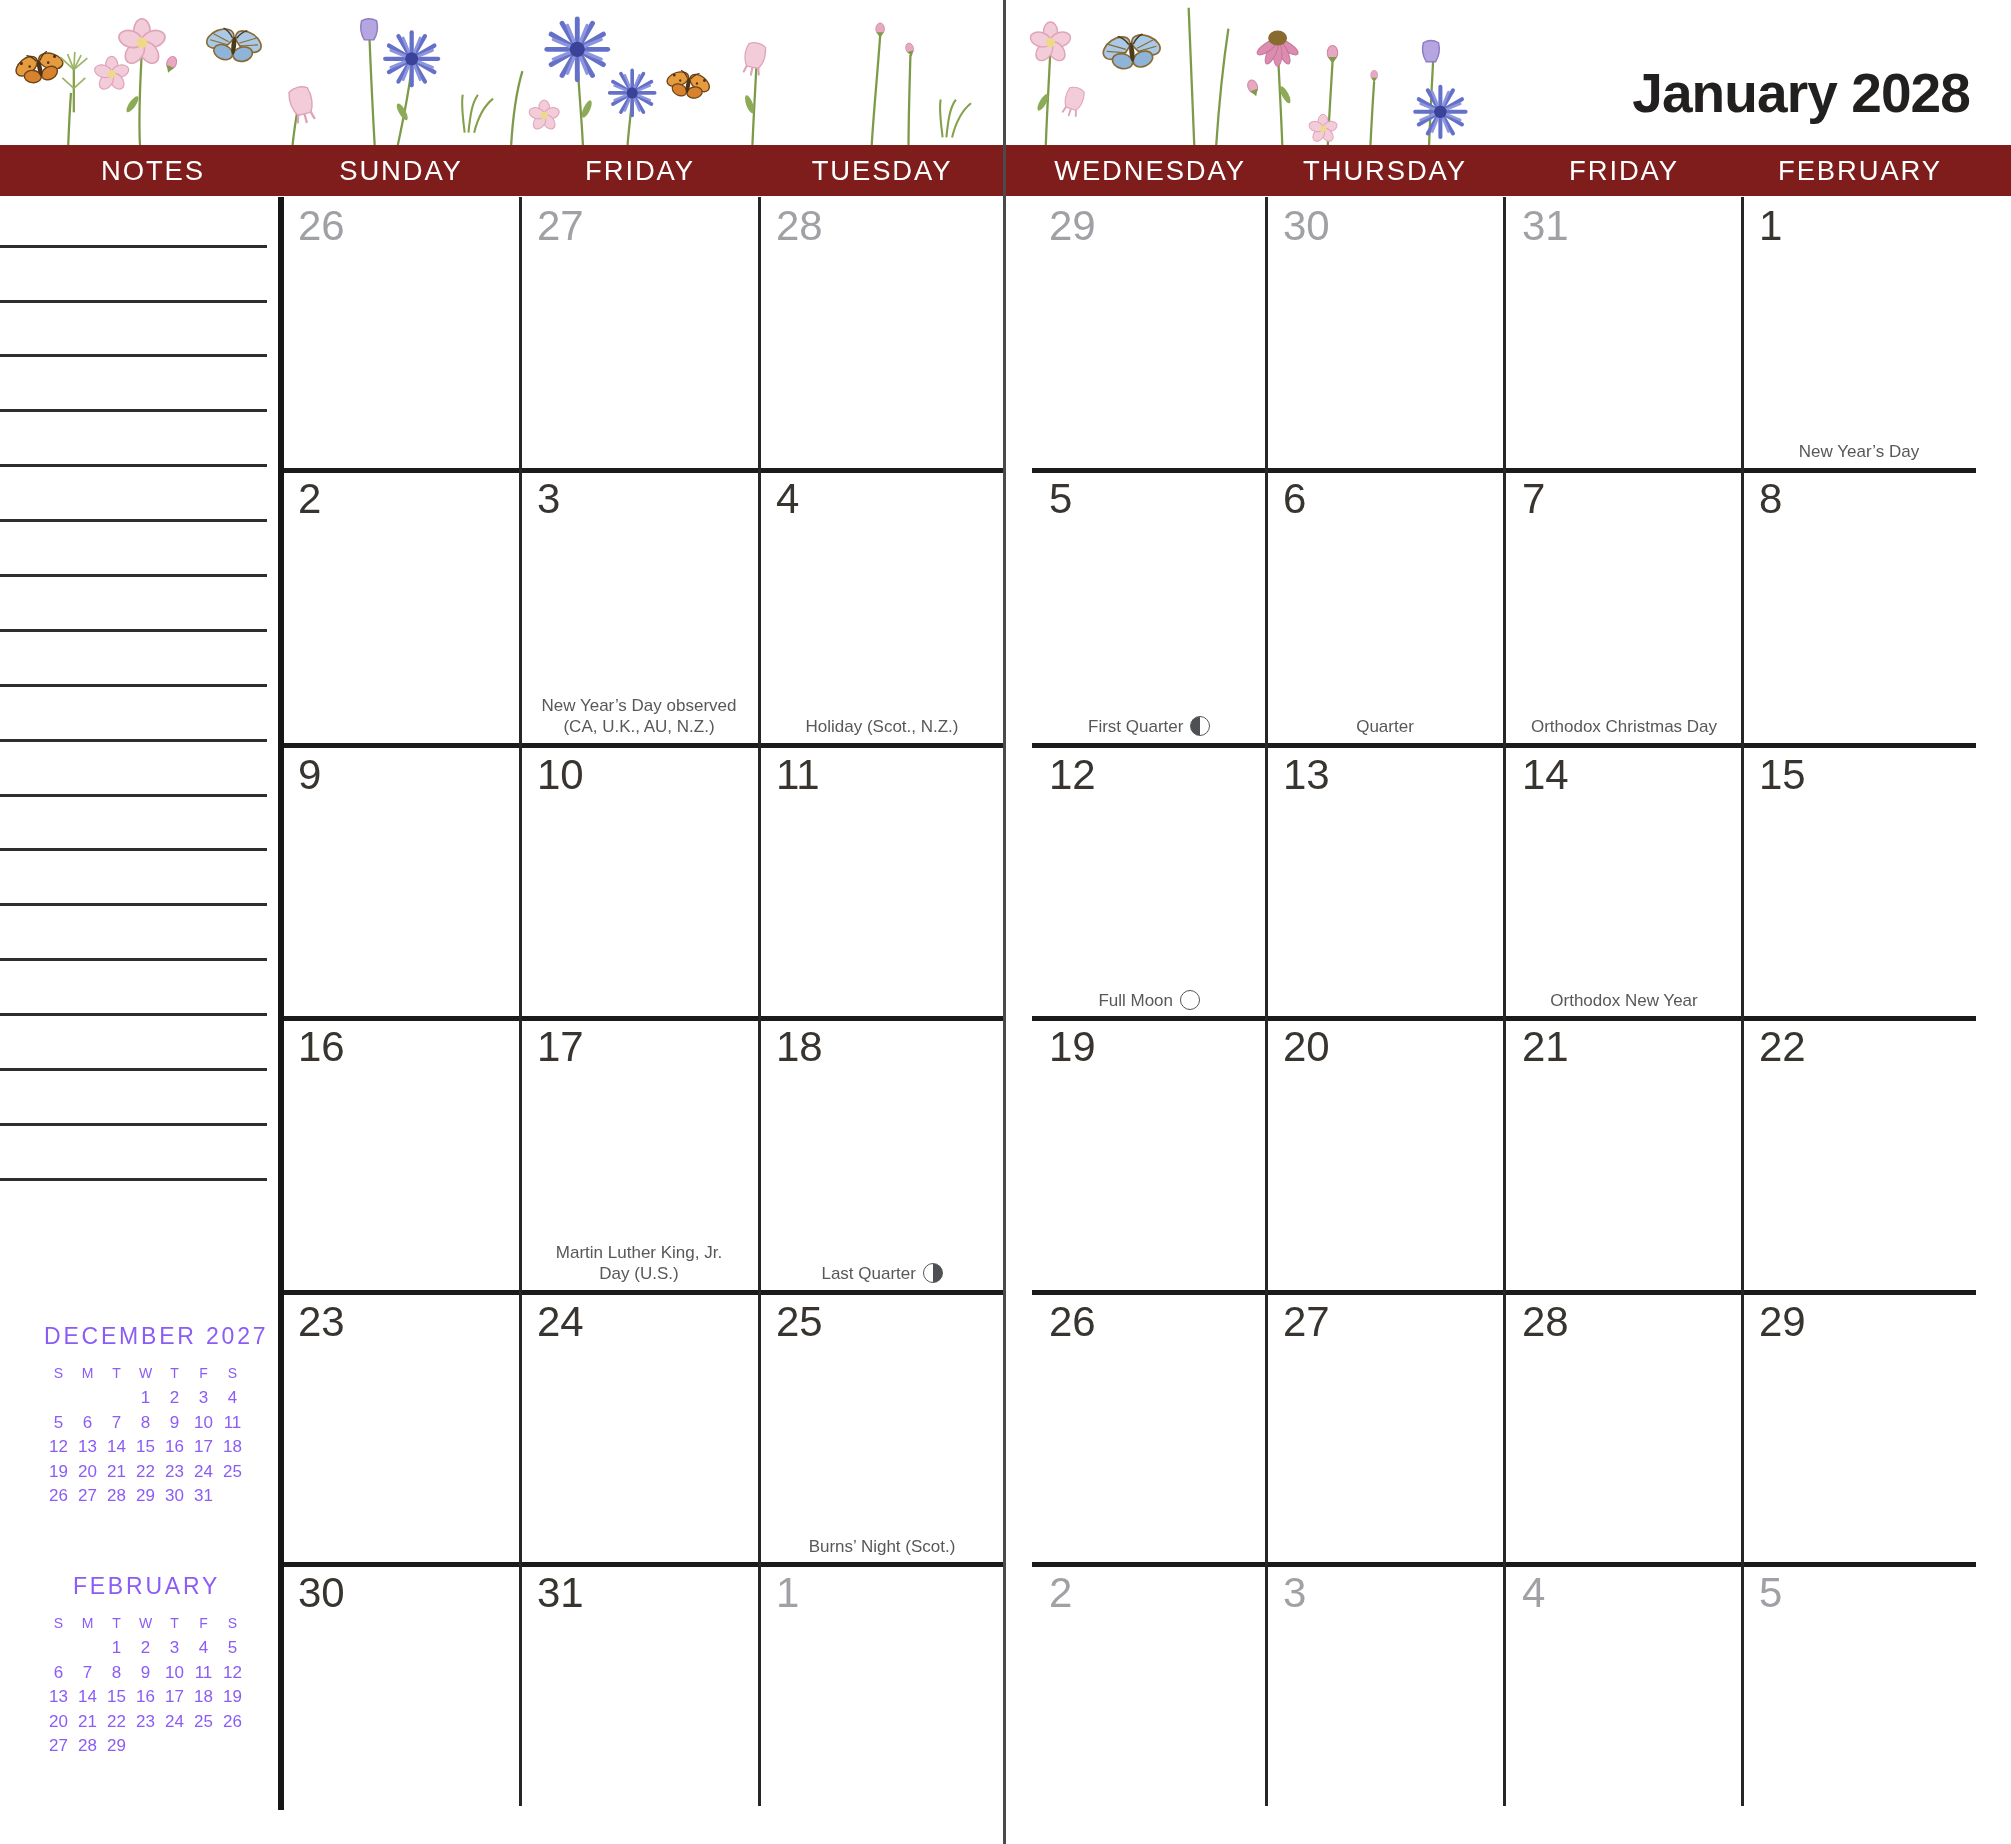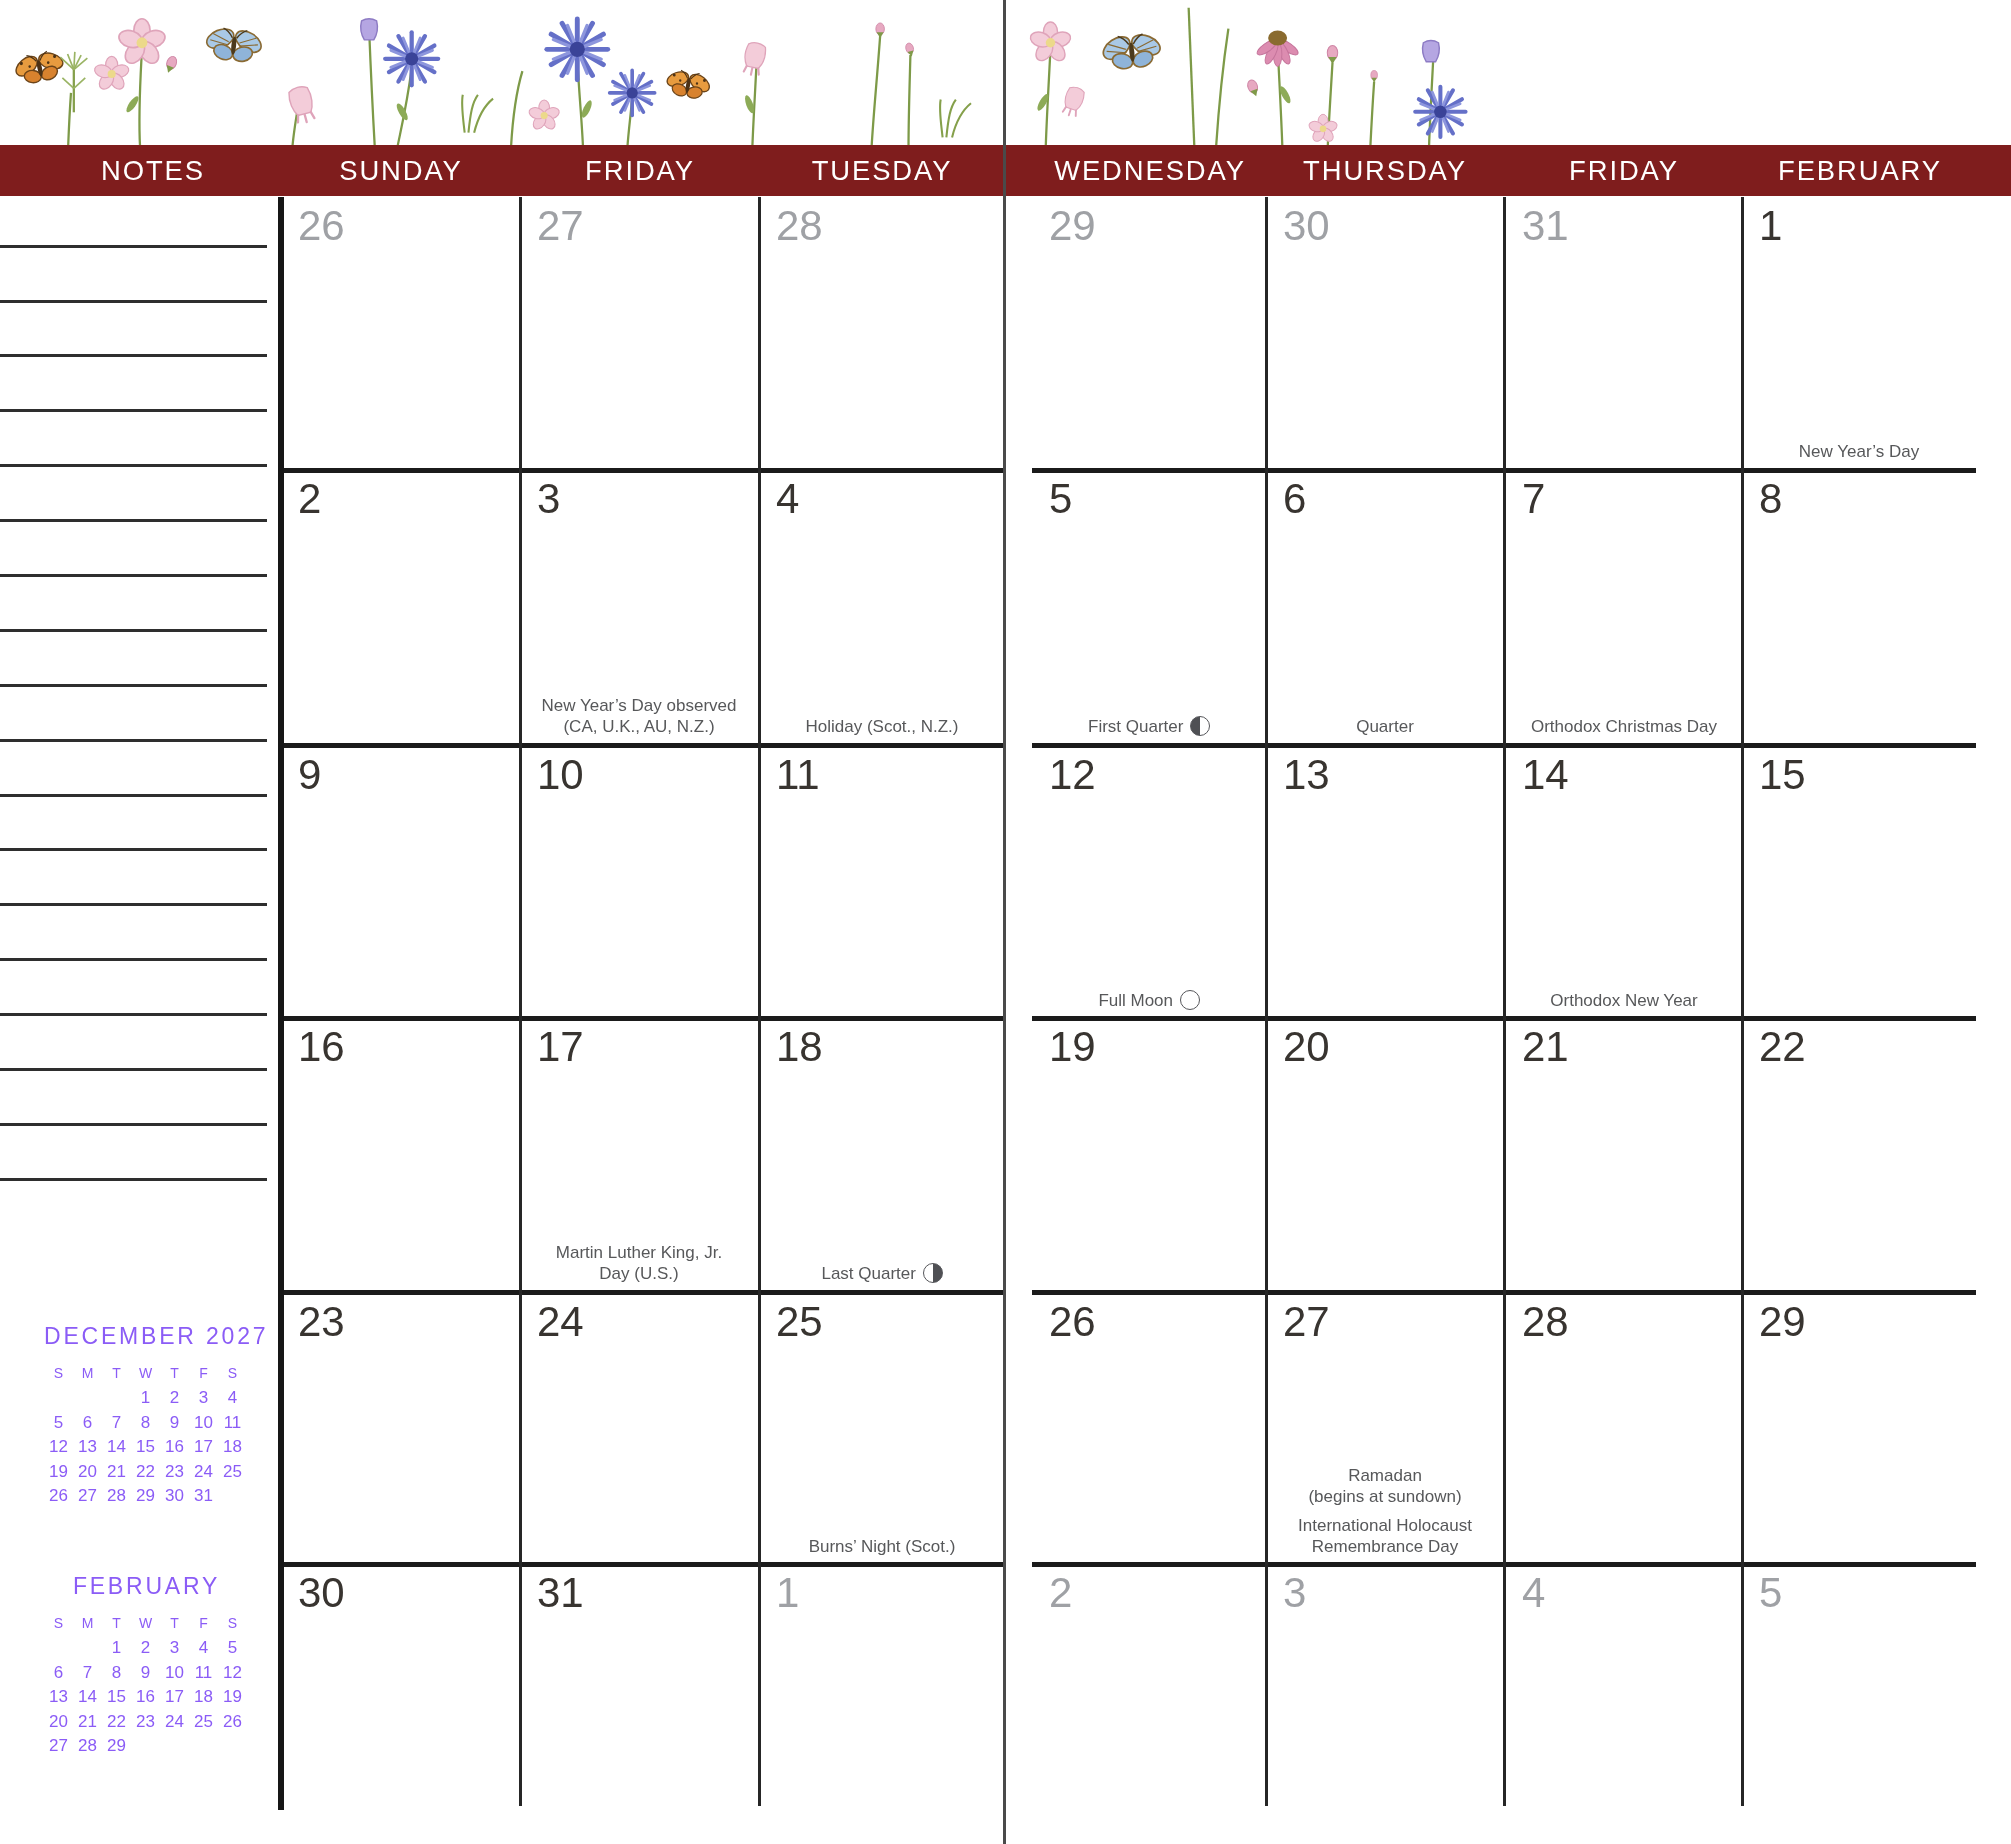--- a/index.html
+++ b/index.html
@@ -220,20 +220,21 @@
       <use href="#bell" transform="translate(1138,95) rotate(18) scale(0.8)"></use>
       <use href="#bb" transform="translate(1196,55) rotate(-6) scale(1.2)"></use>
       <use href="#cone" transform="translate(1350,42)"></use>
       <use href="#bud" transform="translate(1325,95) rotate(-20)"></use>
       <use href="#bud" transform="translate(1408,60) scale(1.1)"></use>
       <use href="#bellv" transform="translate(1512,45)"></use>
       <use href="#cfl" transform="translate(1522,118) scale(0.95)"></use>
       <use href="#pf" transform="translate(1398,136) scale(0.7)"></use>
       <use href="#bud" transform="translate(1452,82) scale(0.7)"></use>
     </svg>
+    <div class="month-title">January 2028</div>
   </div>
 
   <div class="header-bar" id="headerBar">
       <span class="hlabel" style="left: 153px;">NOTES</span>
       <span class="hlabel" style="left: 401px;">SUNDAY</span>
       <span class="hlabel" style="left: 640px;">FRIDAY</span>
       <span class="hlabel" style="left: 882px;">TUESDAY</span>
       <span class="hlabel" style="left: 1150px;">WEDNESDAY</span>
       <span class="hlabel" style="left: 1385px;">THURSDAY</span>
       <span class="hlabel" style="left: 1624px;">FRIDAY</span>
@@ -429,30 +430,20 @@
           <div class="event">
             <div>Burns’ Night (Scot.)</div>
           </div>
         </div>
       </div>
       <div class="cell" style="left: 1032px; top: 1293px; width: 234px; height: 272px;">
         <span class="date">26</span>
       </div>
       <div class="cell" style="left: 1266px; top: 1293px; width: 238px; height: 272px;">
         <span class="date">27</span>
-        <div class="events">
-          <div class="event">
-            <div>Ramadan</div>
-            <div>(begins at sundown)</div>
-          </div>
-          <div class="event">
-            <div>International Holocaust</div>
-            <div>Remembrance Day</div>
-          </div>
-        </div>
       </div>
       <div class="cell" style="left: 1505px; top: 1293px; width: 238px; height: 272px;">
         <span class="date">28</span>
       </div>
       <div class="cell" style="left: 1742px; top: 1293px; width: 234px; height: 272px;">
         <span class="date">29</span>
       </div>
       <div class="cell" style="left: 281px; top: 1564px; width: 239px; height: 241px;">
         <span class="date">30</span>
       </div>

